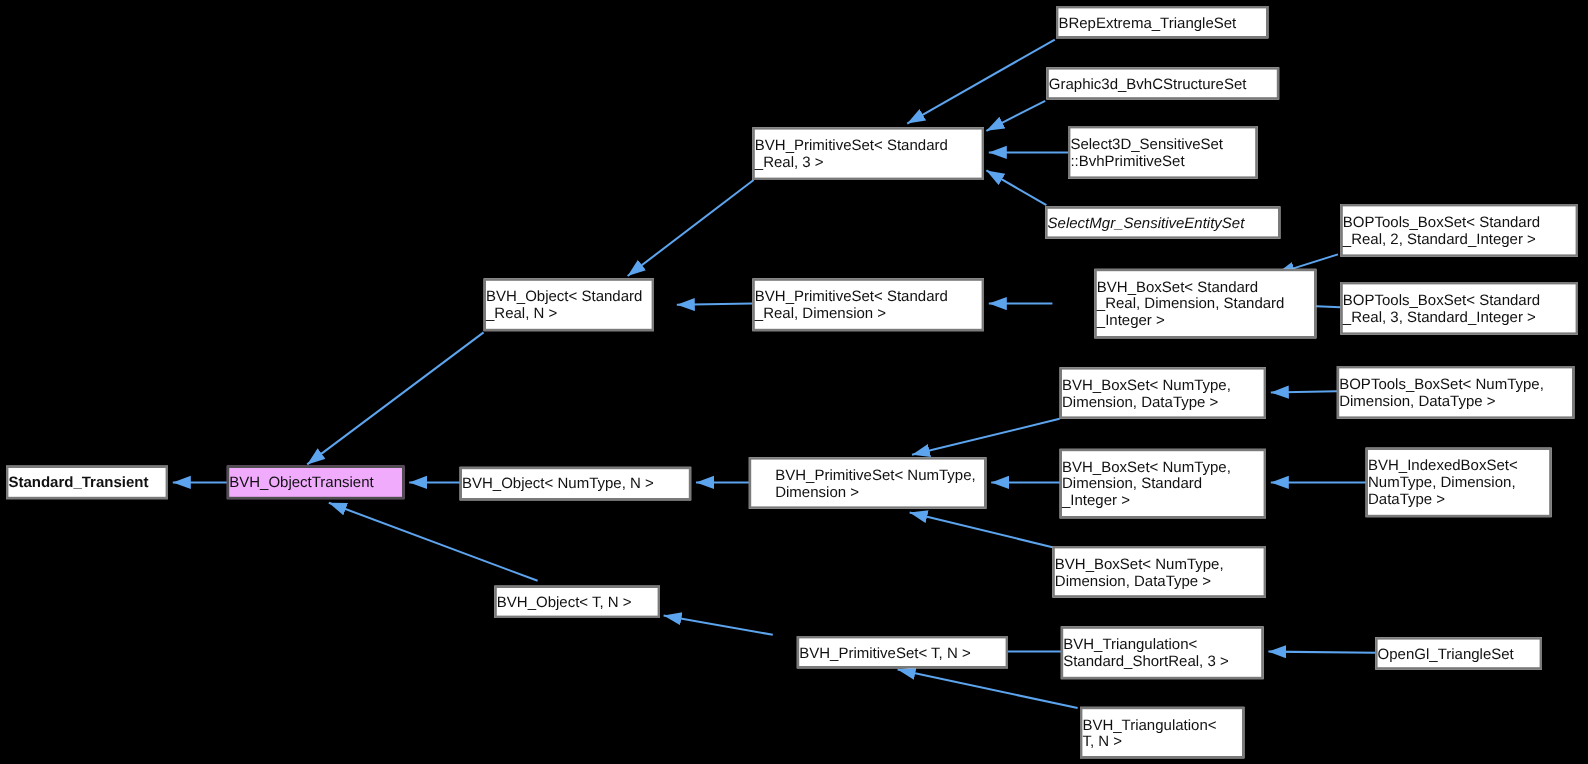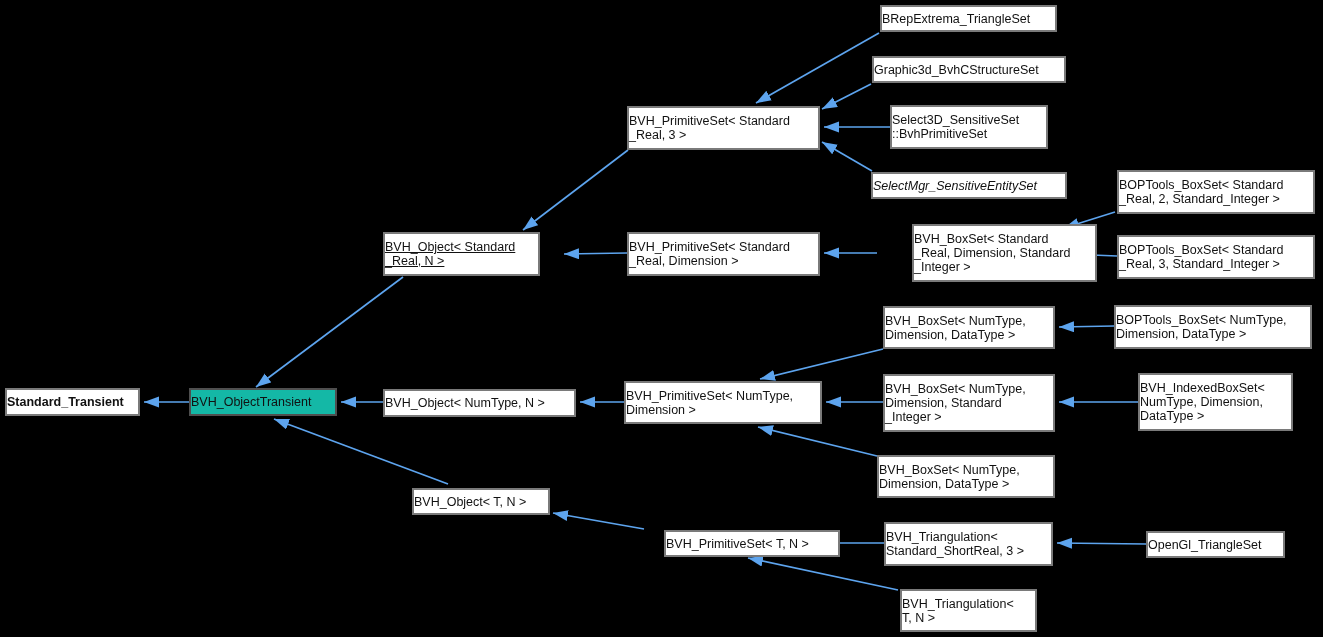--- a/index.html
+++ b/index.html
@@ -21,21 +21,21 @@
     flex-direction:column;
     align-items:flex-start;
     justify-content:center;
     text-align:center;
     font-size:12.5px;
     line-height:14px;
     white-space:nowrap;
     cursor:pointer;
   }
   .node.highlight{
-    background:#14b8a6;
+    background:#f0abfc;
     border-color:#4f4f4f;
   }
   .node span{display:block;}
 </style>
 </head>
 <body>
 
 <div id="stage">
     <svg id="edge-layer" width="1323" height="637">
       <defs>
@@ -66,39 +66,39 @@
       <line x1="884" y1="543" x2="816" y2="543" stroke="#5da4ee" stroke-width="1.7" marker-end="url(#arrow-head)"></line>
       <line x1="898" y1="590" x2="748" y2="558" stroke="#5da4ee" stroke-width="1.7" marker-end="url(#arrow-head)"></line>
       <line x1="1146" y1="544" x2="1057" y2="543" stroke="#5da4ee" stroke-width="1.7" marker-end="url(#arrow-head)"></line>
     </svg>
     <div class="node" style="left: 5px; top: 388px; width: 135px; height: 28px; font-weight: bold;">
       <span>Standard_Transient</span>
     </div>
     <div class="node highlight" style="left: 189px; top: 388px; width: 148px; height: 28px;">
       <span>BVH_ObjectTransient</span>
     </div>
-    <div class="node" style="left: 383px; top: 232px; width: 157px; height: 44px; text-decoration: underline;">
+    <div class="node" style="left: 403px; top: 232px; width: 142px; height: 44px;">
       <span>BVH_Object&lt; Standard</span>
       <span>_Real, N &gt;</span>
     </div>
     <div class="node" style="left: 383px; top: 389px; width: 193px; height: 28px;">
       <span>BVH_Object&lt; NumType, N &gt;</span>
     </div>
     <div class="node" style="left: 412px; top: 488px; width: 138px; height: 27px;">
       <span>BVH_Object&lt; T, N &gt;</span>
     </div>
     <div class="node" style="left: 627px; top: 106px; width: 193px; height: 44px;">
       <span>BVH_PrimitiveSet&lt; Standard</span>
       <span>_Real, 3 &gt;</span>
     </div>
     <div class="node" style="left: 627px; top: 232px; width: 193px; height: 44px;">
       <span>BVH_PrimitiveSet&lt; Standard</span>
       <span>_Real, Dimension &gt;</span>
     </div>
-    <div class="node" style="left: 624px; top: 381px; width: 198px; height: 43px;">
+    <div class="node" style="left: 624px; top: 381px; width: 198px; height: 43px; padding-left: 20px;">
       <span>BVH_PrimitiveSet&lt; NumType,</span>
       <span>Dimension &gt;</span>
     </div>
     <div class="node" style="left: 636px; top: 530px; width: 176px; height: 27px; margin-left: 28px;">
       <span>BVH_PrimitiveSet&lt; T, N &gt;</span>
     </div>
     <div class="node" style="left: 880px; top: 5px; width: 177px; height: 27px;">
       <span>BRepExtrema_TriangleSet</span>
     </div>
     <div class="node" style="left: 872px; top: 56px; width: 194px; height: 27px;">

